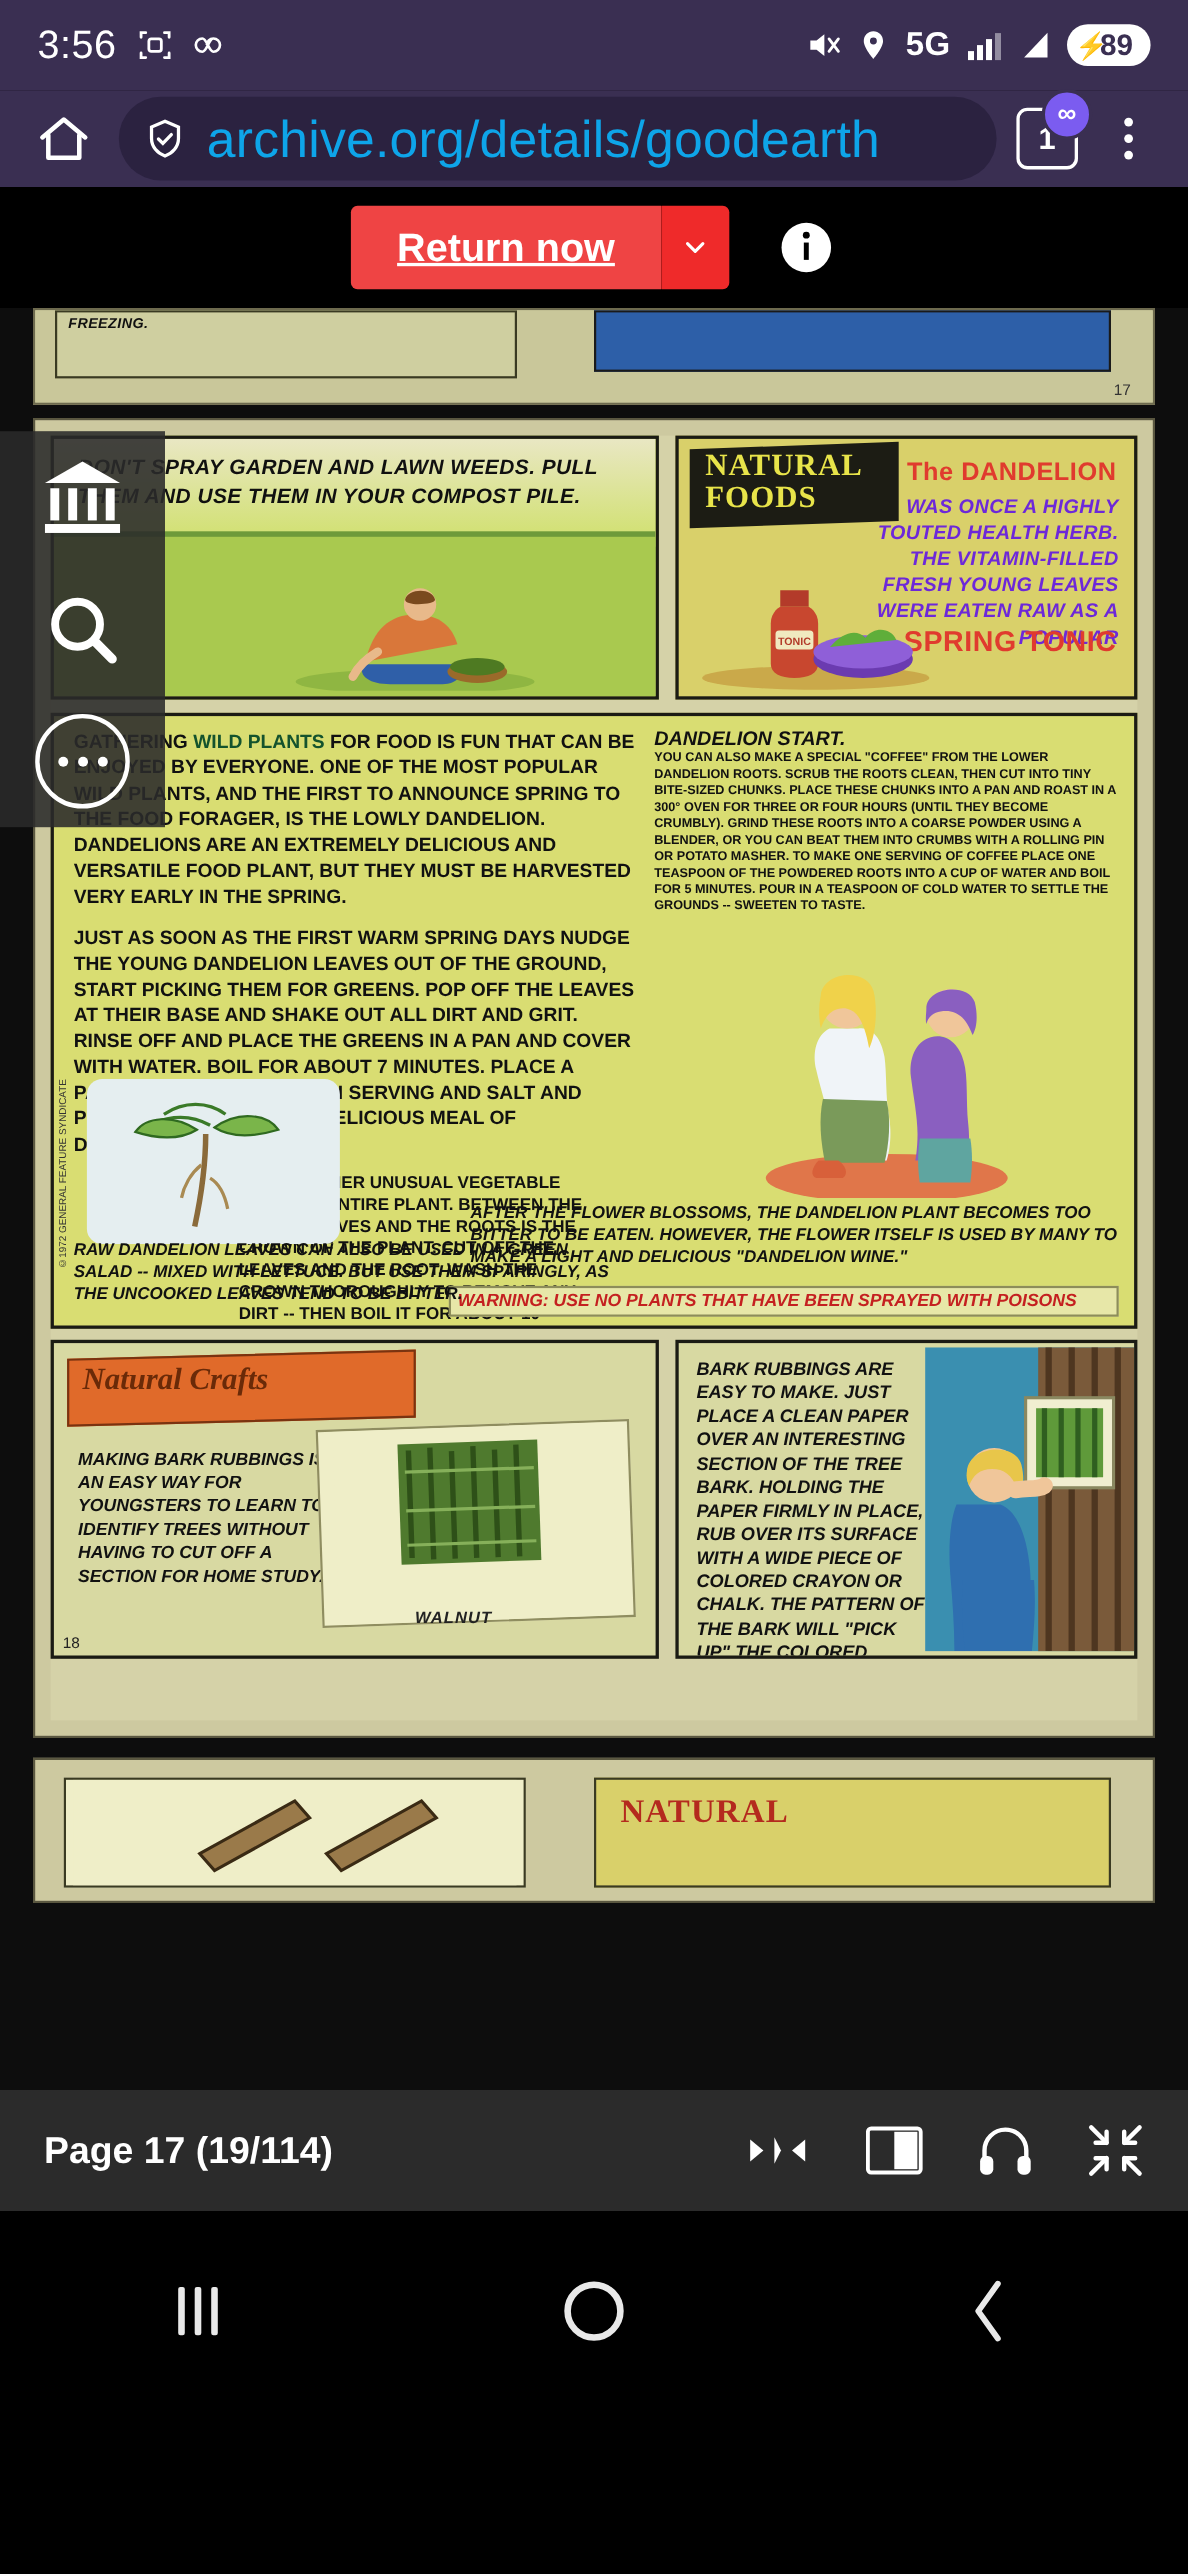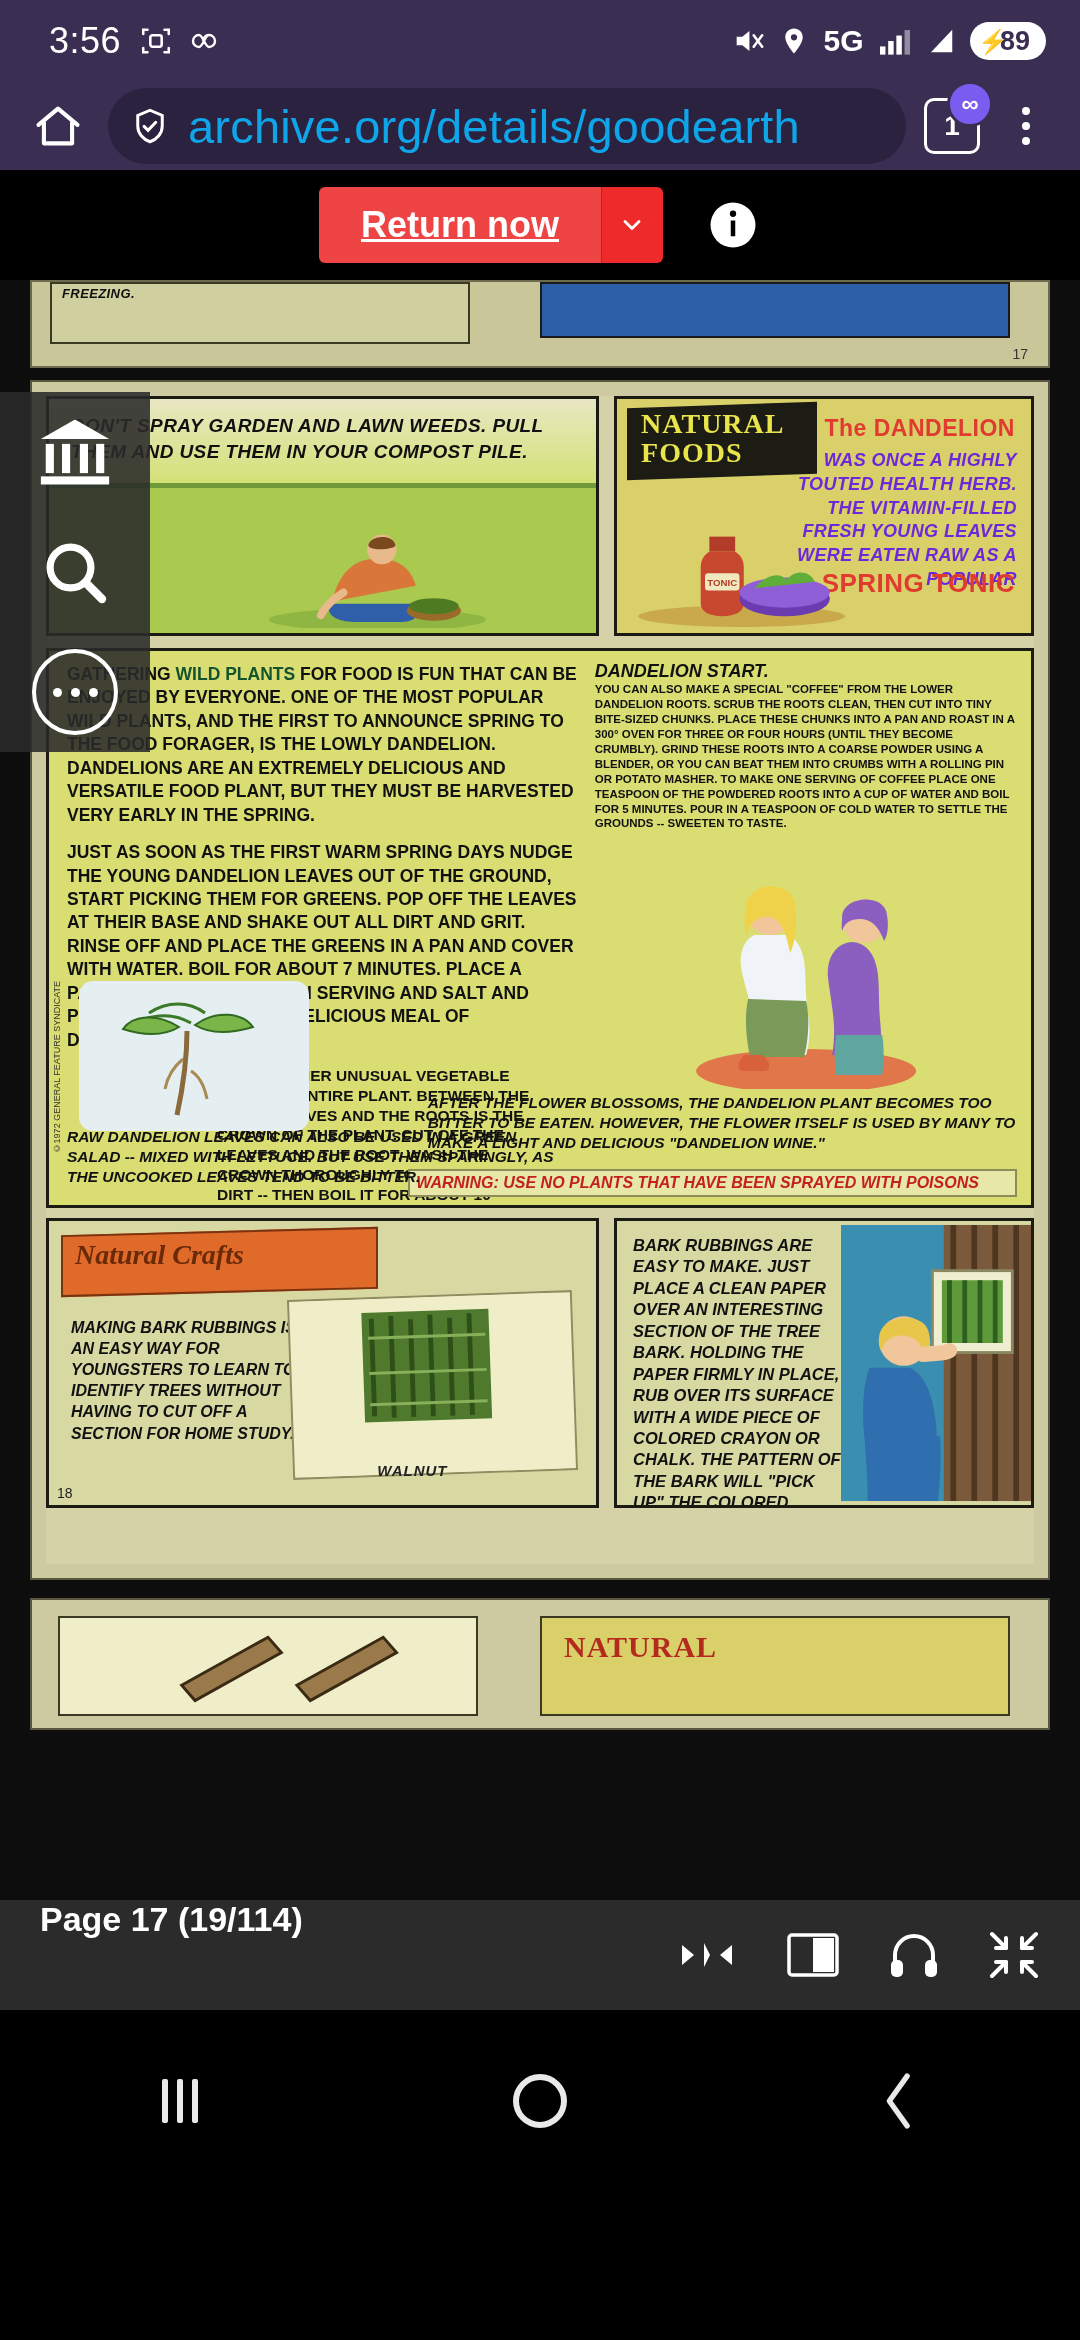--- a/index.html
+++ b/index.html
@@ -12,21 +12,21 @@
   .screen { position: relative; width: 1080px; height: 2340px; background: #000; }
 
   
   .status-bar {
     position: absolute; top: 0; left: 0; width: 1080px; height: 82px;
     background: #3a2f52;
     display: flex; align-items: center; justify-content: space-between;
     padding: 0 34px;
   }
   .status-left { display: flex; align-items: center; gap: 18px; }
-  .status-time { color: #fff; font-size: 36px; font-weight: 500; letter-spacing: .5px; margin-left: 15px; }
+  .status-time { color: #fff; font-size: 36px; font-weight: 500; letter-spacing: .5px; }
   .status-right { display: flex; align-items: center; gap: 14px; }
   .svg-icn { display: block; }
   .net-label { color: #fff; font-size: 30px; font-weight: 600; letter-spacing: .3px; }
   .battery {
     display: flex; align-items: center; justify-content: center;
     background: #fff; color: #3a2f52; border-radius: 20px;
     height: 38px; min-width: 76px; padding: 0 12px 0 26px;
     font-size: 27px; font-weight: 700; position: relative;
   }
   .battery .bolt { position: absolute; left: 8px; top: 6px; font-size: 24px; color: #3a2f52; }
@@ -202,21 +202,21 @@
   .ia-btn { width: 150px; height: 120px; display: flex; align-items: center; justify-content: center; }
   .ia-more {
     width: 86px; height: 86px; border-radius: 50%; border: 4px solid #fff;
     display: flex; align-items: center; justify-content: center; gap: 9px;
   }
   .ia-more span { width: 9px; height: 9px; background: #fff; border-radius: 50%; }
 
   
   .viewer-bar {
     position: absolute; top: 1730px; left: 0; width: 1080px; height: 110px;
-    background: #2b2b2b; display: flex; 
+    background: #2b2b2b; display: flex; align-items: center;
     justify-content: space-between; padding: 0 40px;
   }
   .page-label { color: #fff; font-size: 34px; font-weight: 600; }
   .viewer-tools { display: flex; align-items: center; gap: 48px; }
   .vt { display: flex; align-items: center; justify-content: center; }
 
   
   .navbar {
     position: absolute; top: 2010px; left: 0; width: 1080px; height: 330px;
     background: #000; display: flex; align-items: flex-start; justify-content: space-around;

